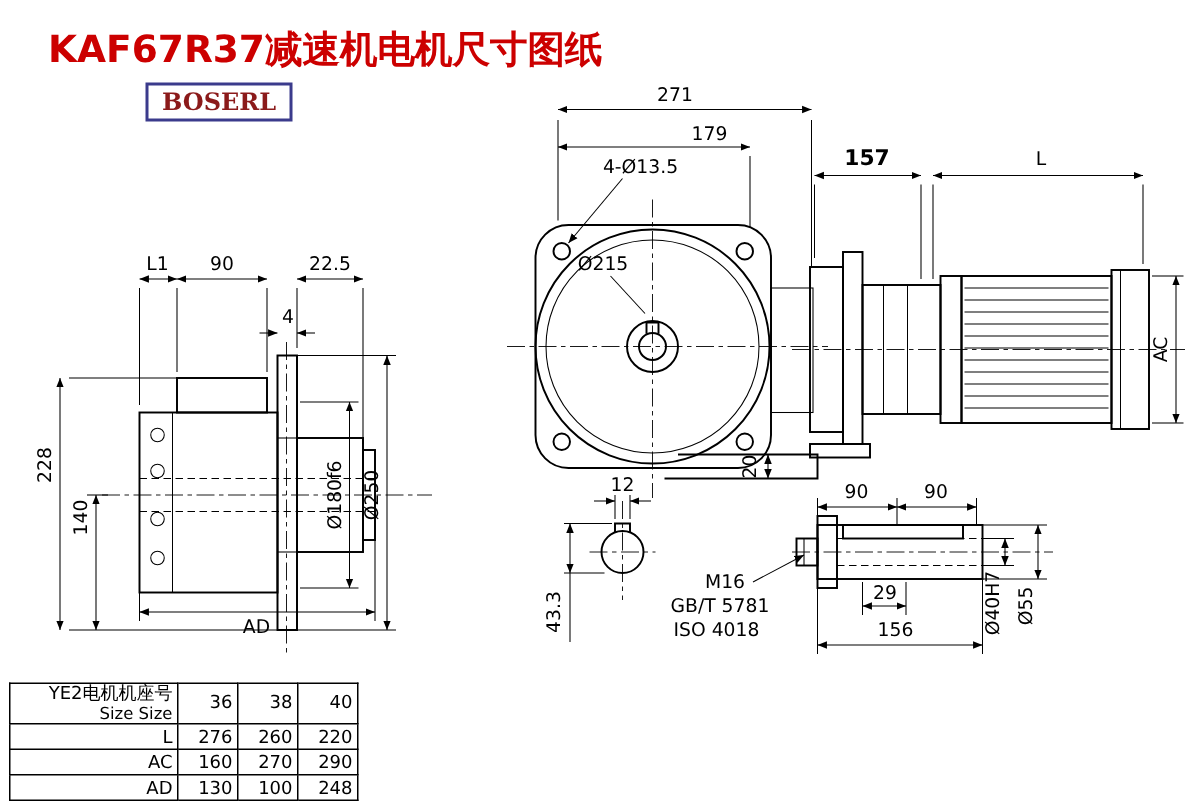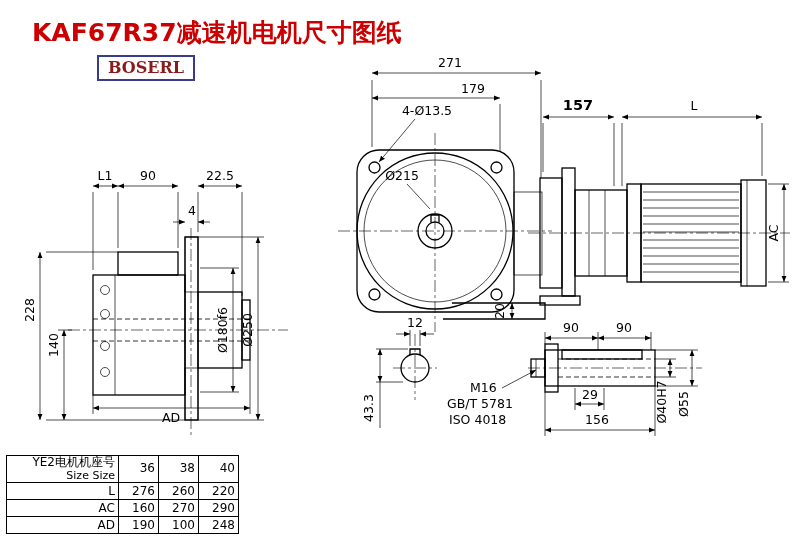--- a/index.html
+++ b/index.html
@@ -255,20 +255,20 @@
       <td>220</td>
     </tr>
     <tr>
       <td>AC</td>
       <td>160</td>
       <td>270</td>
       <td>290</td>
     </tr>
     <tr>
       <td>AD</td>
-      <td>190</td>
+      <td>130</td>
       <td>100</td>
       <td>248</td>
     </tr>
   </tbody>
     </table>
 
 </div>
 
 </body></html>

